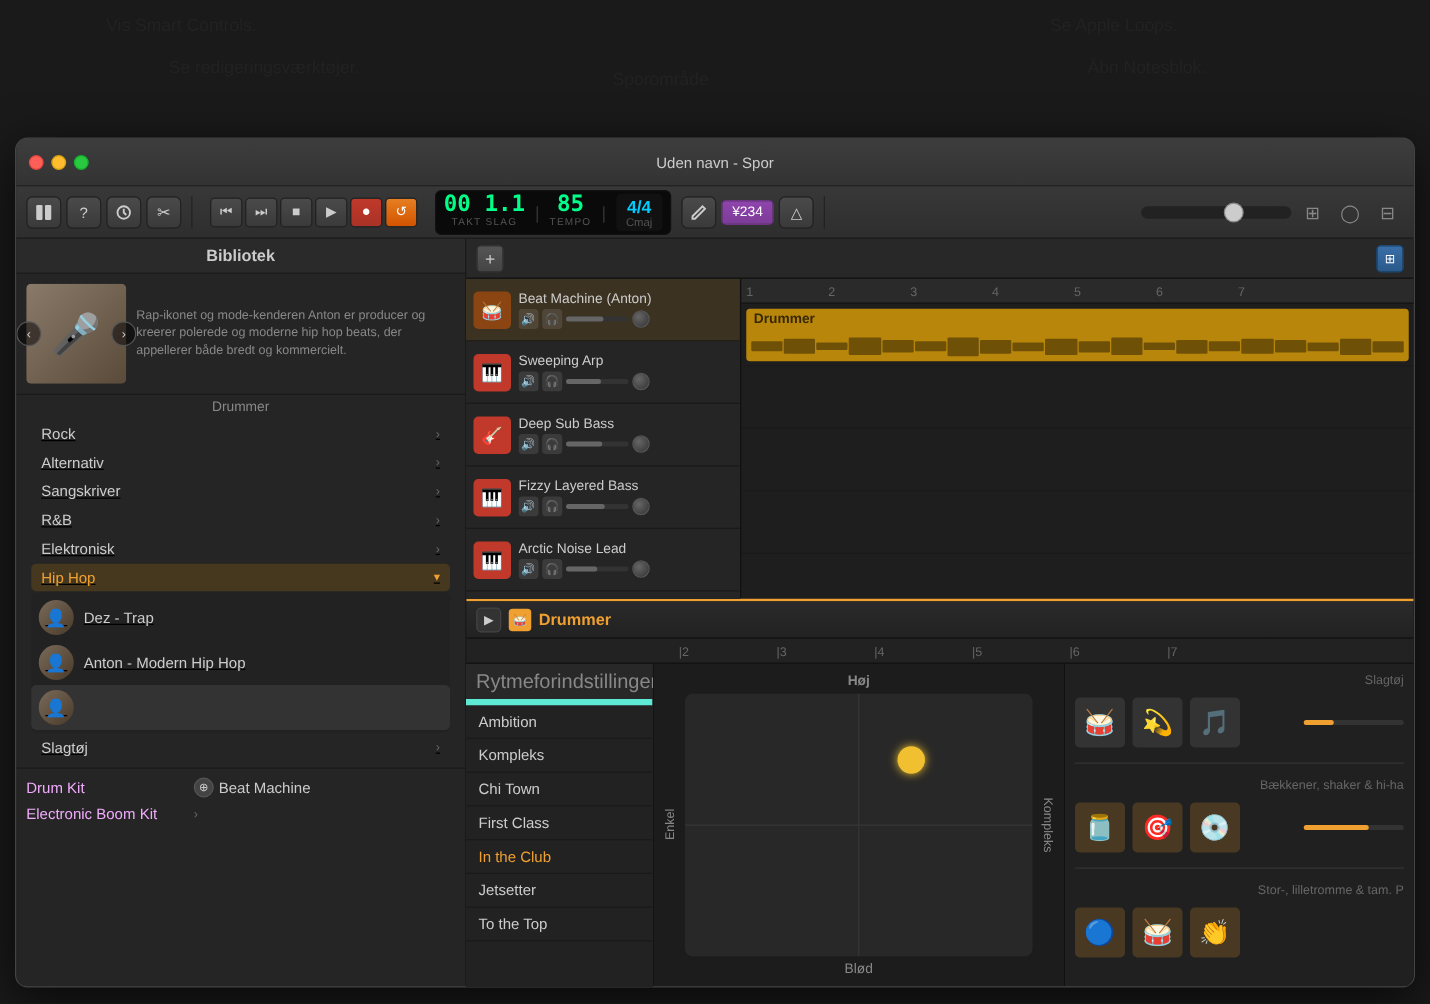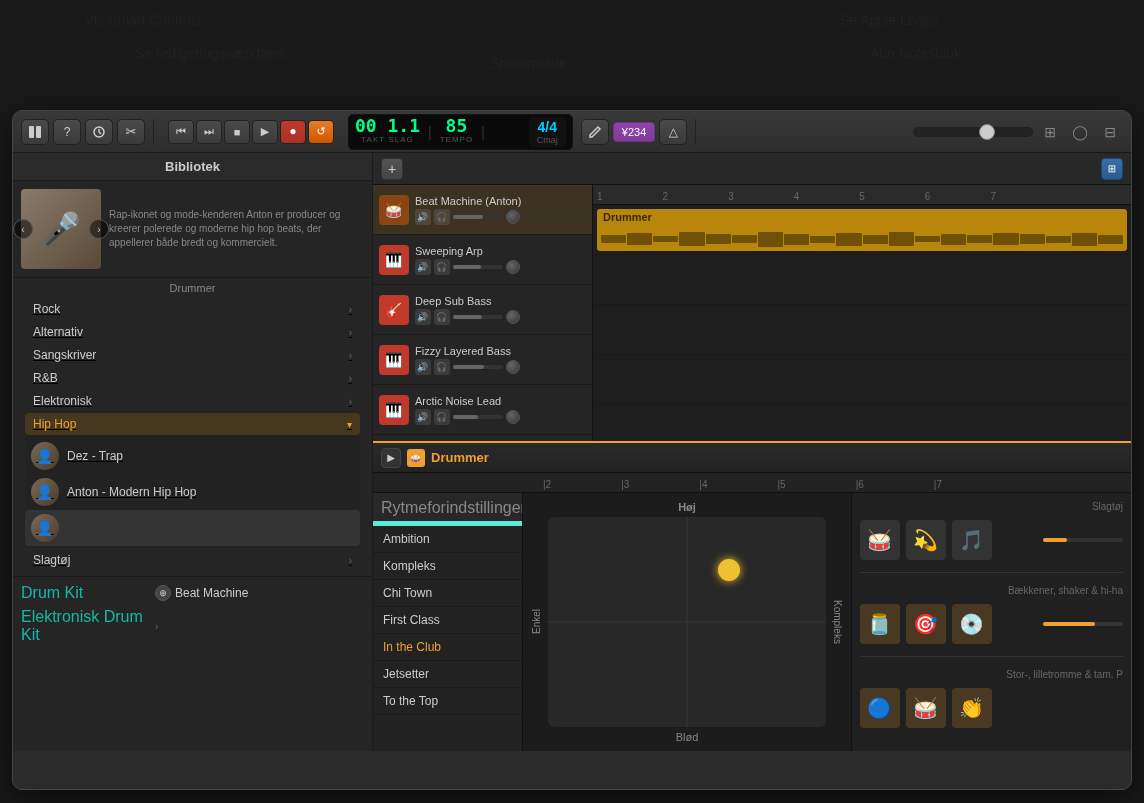--- a/index.html
+++ b/index.html
@@ -173,21 +173,20 @@
       font-family: monospace;
       line-height: 1;
     }
     .key-section {
       display: flex;
       flex-direction: column;
       align-items: center;
       background: #111;
       padding: 2px 8px;
       border-radius: 4px;
-      margin-left: 36px;
     }
     .key-value {
       color: #00ccff;
       font-size: 14px;
       font-weight: bold;
     }
     .key-sub {
       color: #555;
       font-size: 9px;
     }
@@ -376,22 +375,22 @@
       font-size: 11px;
       padding: 2px;
     }
     .sound-row {
       display: flex;
       align-items: center;
       padding: 3px 8px;
       gap: 4px;
     }
     .sound-label {
-      color: #14b8a6;
-      font-size: 16px;
+      color: #f0abfc;
+      font-size: 12px;
       width: 130px;
     }
     .sound-value {
       color: #ccc;
       font-size: 12px;
     }
     .sound-btn {
       width: 16px;
       height: 16px;
       border-radius: 50%;
@@ -754,20 +753,28 @@
 <div class="annotation-area">
   <span class="annotation" style="top:12px; left:85px;">Vis Smart Controls.</span>
   <span class="annotation" style="top:45px; left:135px;">Se redigeringsværktøjer.</span>
   <span class="annotation" style="top:55px; left:490px;">Sporområde</span>
   <span class="annotation" style="top:12px; left:840px;">Se Apple Loops.</span>
   <span class="annotation" style="top:45px; left:870px;">Åbn Notesblok.</span>
 </div>
 
 <div class="window">
 
+  <div class="titlebar">
+    <div class="traffic-lights">
+      <div class="traffic-light tl-close"></div>
+      <div class="traffic-light tl-min"></div>
+      <div class="traffic-light tl-max"></div>
+    </div>
+    <span class="titlebar-title">Uden navn - Spor</span>
+  </div>
 
   <div class="toolbar">
     <div class="toolbar-btn">
       <svg width="14" height="14" viewBox="0 0 14 14" fill="#ccc">
           <rect x="1" y="1" width="5" height="12" rx="1"></rect>
           <rect x="8" y="1" width="5" height="12" rx="1"></rect>
         </svg>
     </div>
     <div class="toolbar-btn">
       <span style="color:#ccc;font-size:12px;">?</span>
@@ -891,21 +898,21 @@
         </div>
       </div>
 
       <div class="sounds-section">
         <div class="sound-row">
           <span class="sound-label">Drum Kit</span>
           <div class="sound-btn">⊕</div>
           <span class="sound-value">Beat Machine</span>
         </div>
         <div class="sound-row">
-          <span class="sound-label">Elektronisk Drum Kit</span>
+          <span class="sound-label">Electronic Boom Kit</span>
           <span class="chevron-right">›</span>
         </div>
       </div>
 
     </div>
 
     <div class="track-area">
 
       <div class="track-header">
         <div class="add-track-btn">+</div>

